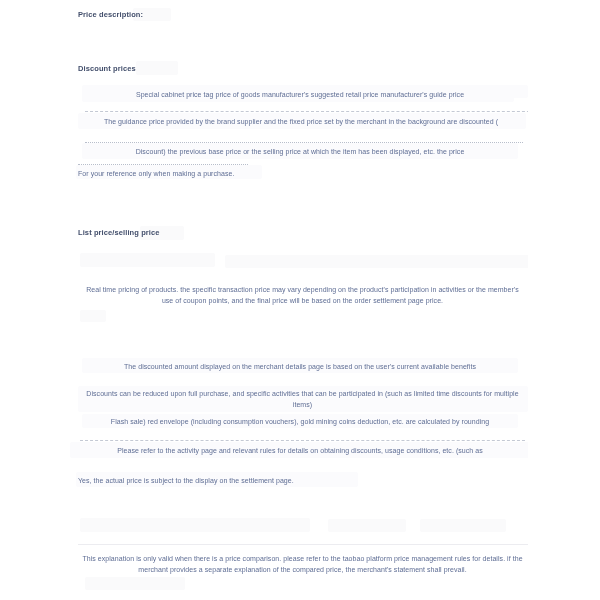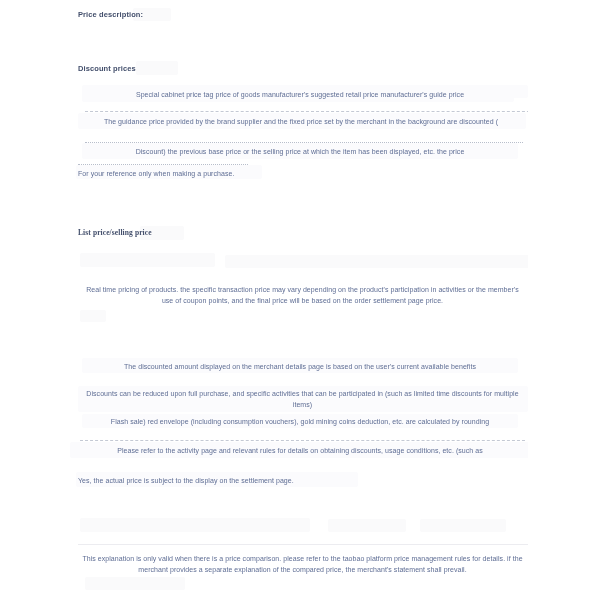--- a/index.html
+++ b/index.html
@@ -72,21 +72,21 @@
 
   <div class="artifact-dots" style="left:85px; top:142px; width:438px;"></div>
   <div class="patch lighter" style="left:82px; top:143px; width:436px; height:16px;"></div>
   <div class="blk body-text center" style="left:85px; top:146px; width:430px;">Discount) the previous base price or the selling price at which the item has been displayed, etc. the price</div>
 
   <div class="artifact-dots" style="left:78px; top:164px; width:170px;"></div>
   <div class="patch lighter" style="left:76px; top:165px; width:186px; height:14px;"></div>
   <div class="blk body-text left nowrap" style="left:78px; top:168px;">For your reference only when making a purchase.</div>
 
   <div class="patch" style="left:140px; top:226px; width:44px; height:14px;"></div>
-  <div class="blk heading" style="left:78px; top:228px;font-family:Liberation Serif, serif;">List price/selling price</div>
+  <div class="blk heading" style="left:78px; top:228px;">List price/selling price</div>
 
   <div class="patch" style="left:80px; top:253px; width:135px; height:14px;"></div>
   <div class="patch" style="left:225px; top:255px; width:320px; height:13px;"></div>
   <div class="patch" style="left:480px; top:256px; width:56px; height:12px;"></div>
 
   <div class="blk body-text center" style="left:80px; top:284px; width:445px;">Real time pricing of products. the specific transaction price may vary depending on the product's participation in activities or the member's use of coupon points, and the final price will be based on the order settlement page price.</div>
 
   <div class="patch" style="left:80px; top:310px; width:26px; height:12px;"></div>
 
   <div class="patch lighter" style="left:82px; top:358px; width:436px; height:15px;"></div>

